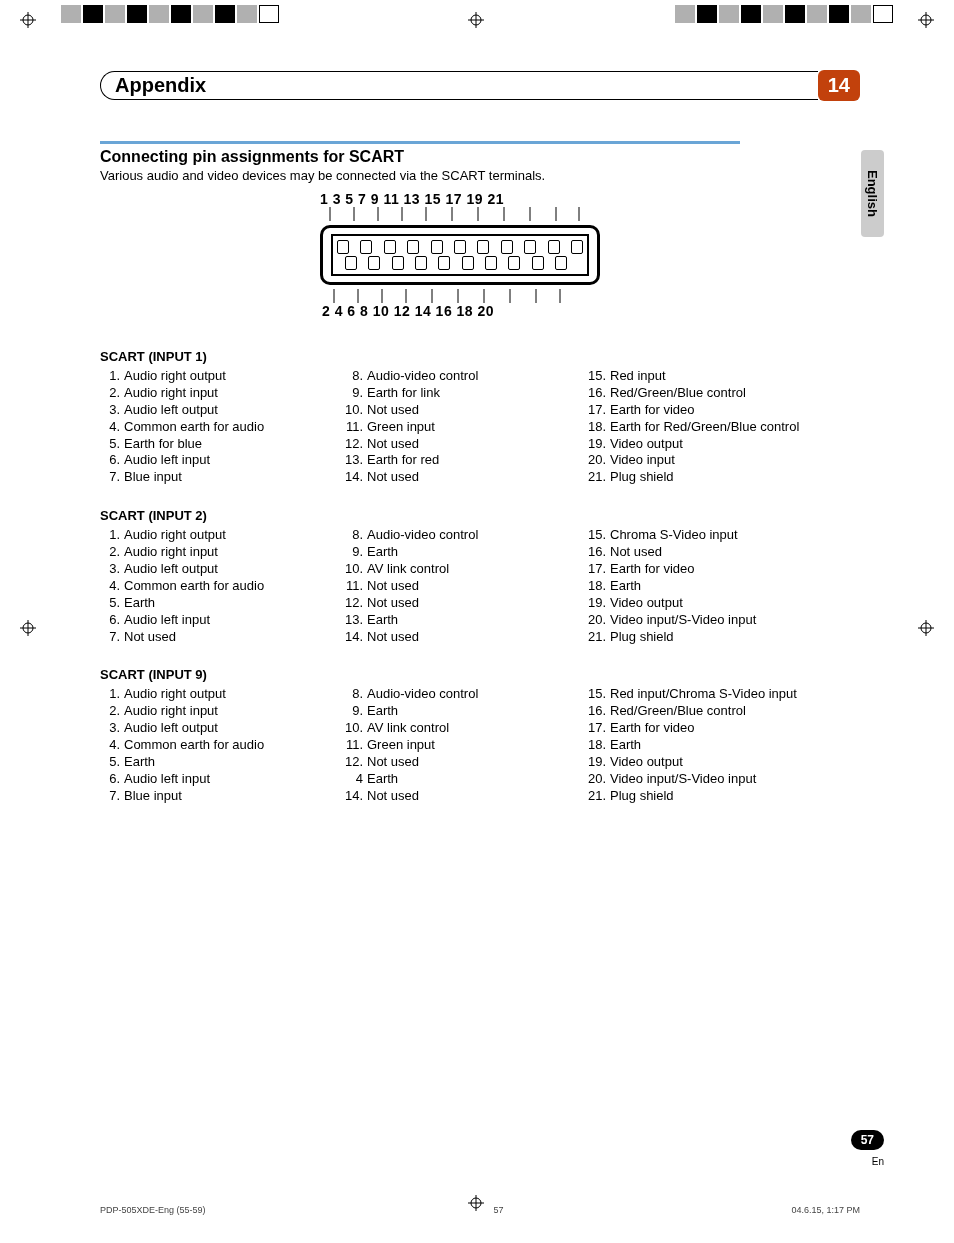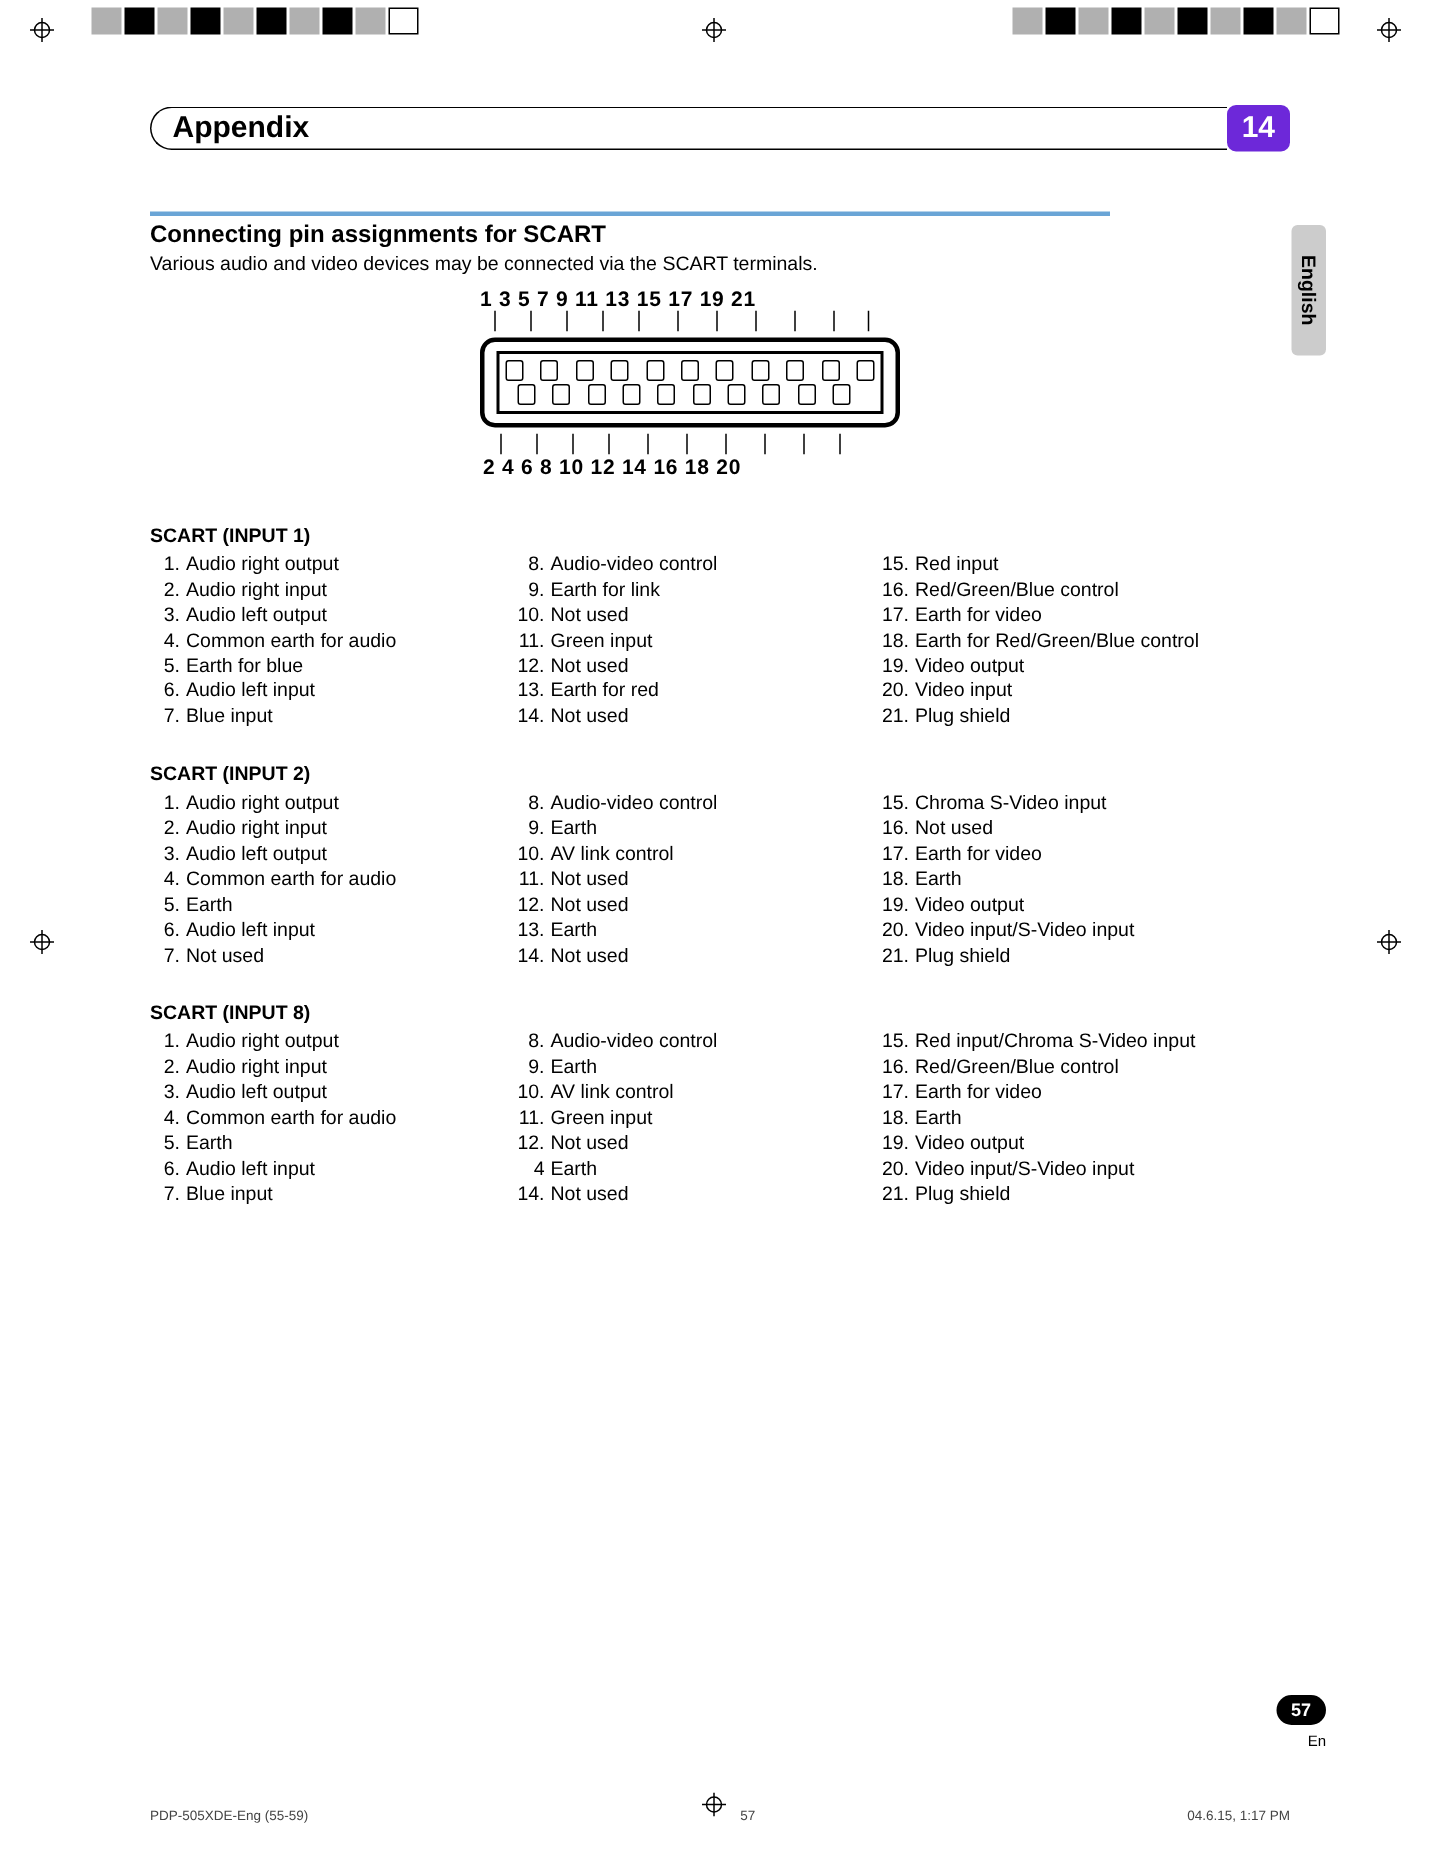--- a/index.html
+++ b/index.html
@@ -39,21 +39,21 @@
     font-size: 20px;
     font-weight: bold;
     border-top:1px solid #000;
     border-bottom:1px solid #000;
     border-radius: 20px 0 0 20px;
     border-left:1px solid #000;
     padding: 2px 10px 2px 14px;
     flex:1;
   }
   .chapter-badge {
-    background:#6d28d9;
+    background:#c2410c;
     color:#fff;
     font-size:20px;
     font-weight:bold;
     padding:4px 10px;
     border-radius:6px;
     min-width:36px;
     text-align:center;
   }
 
   .rule {
@@ -481,21 +481,21 @@
           </div>
           <div class="row">
             <div class="num">21.</div>
             <div class="txt">Plug shield</div>
           </div>
         </div>
     </div>
   </div>
 
   <div class="block">
-    <div class="section-title">SCART (INPUT 8)</div>
+    <div class="section-title">SCART (INPUT 9)</div>
     <div class="cols">
       <div class="col">
           <div class="row">
             <div class="num">1.</div>
             <div class="txt">Audio right output</div>
           </div>
           <div class="row">
             <div class="num">2.</div>
             <div class="txt">Audio right input</div>
           </div>

